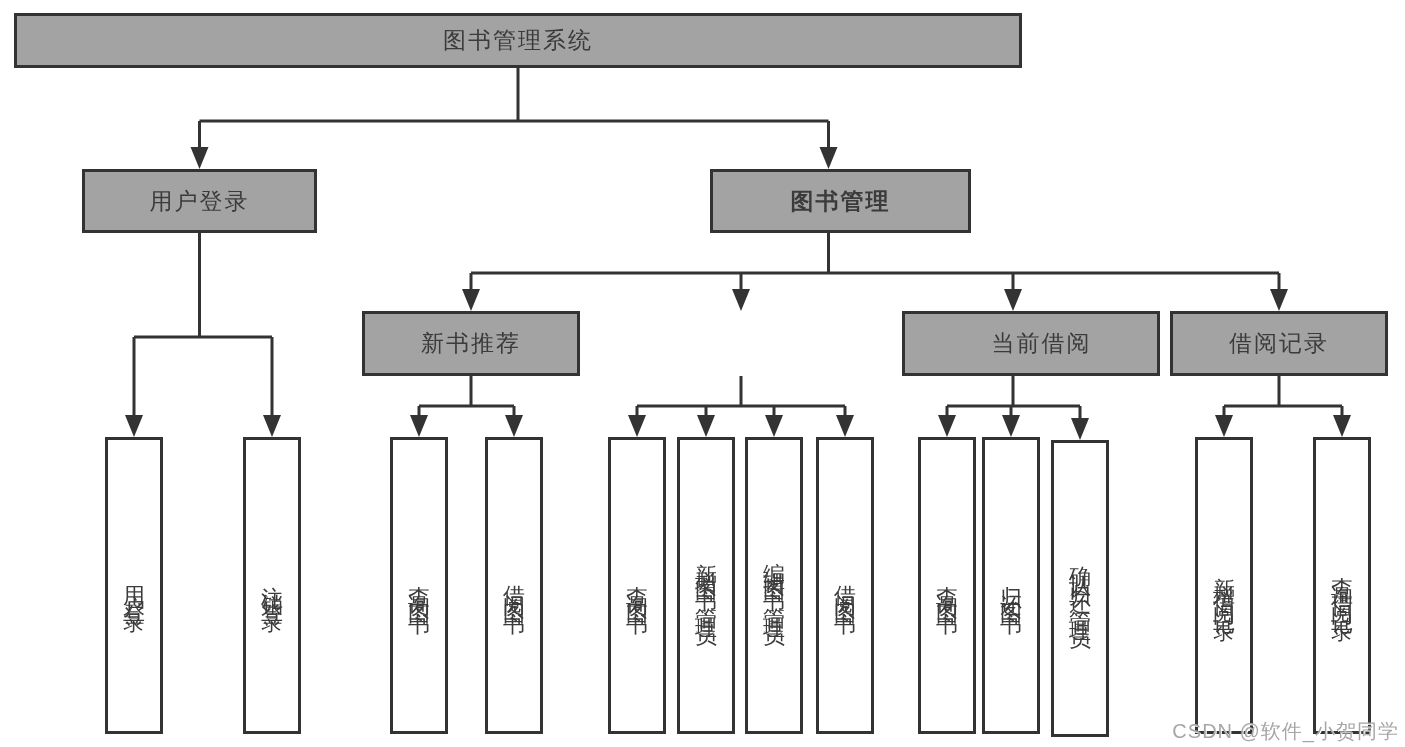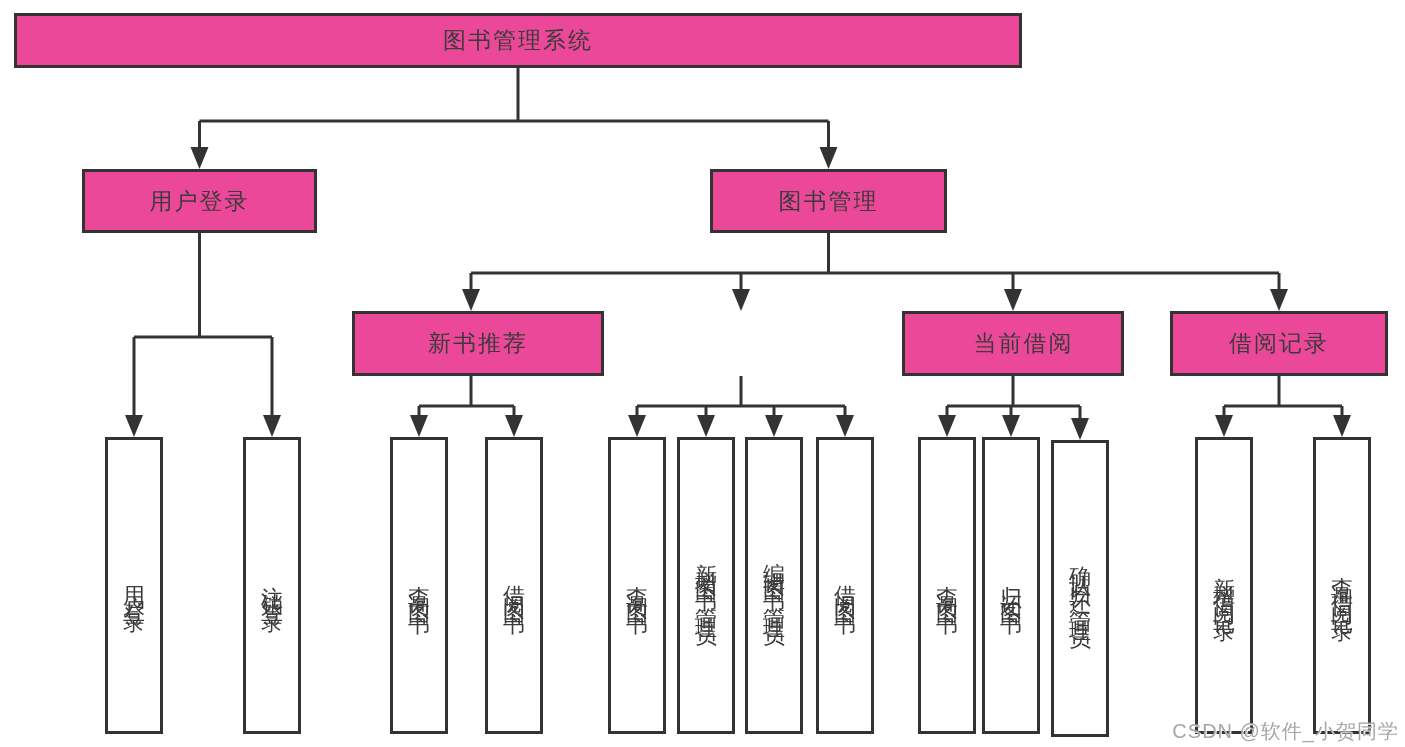--- a/index.html
+++ b/index.html
@@ -13,21 +13,21 @@
   }
   .connectors {
     position: absolute;
     left: 0; top: 0;
     width: 1405px; height: 747px;
   }
   .node {
     position: absolute;
     box-sizing: border-box;
     border: 3px solid #333333;
-    background: #ec4899;
+    background: #a3a3a3;
     display: flex;
     align-items: center;
     justify-content: center;
     color: #3b3b3b;
     font-size: 23px;
     letter-spacing: 2px;
     white-space: nowrap;
   }
   .leaf {
     position: absolute;
@@ -96,24 +96,24 @@
       <path d="M1002,415 L1020,415 L1011,437 Z"></path>
       <path d="M1071,418 L1089,418 L1080,440 Z"></path>
       <path d="M1215,415 L1233,415 L1224,437 Z"></path>
       <path d="M1333,415 L1351,415 L1342,437 Z"></path>
     </g>
   </svg>
 
   <div class="node" style="left:14px; top:13px; width:1008px; height:55px;">图书管理系统</div>
 
   <div class="node" style="left:82px; top:169px; width:235px; height:64px;">用户登录</div>
-  <div class="node" style="left:710px; top:169px; width:237px; height:64px;">图书管理</div>
+  <div class="node" style="left:710px; top:169px; width:261px; height:64px;font-weight:bold;">图书管理</div>
 
-  <div class="node" style="left:352px; top:311px; width:252px; height:65px;">新书推荐</div>
-  <div class="node" style="left:902px; top:311px; width:222px; height:65px;padding-left:21px;">当前借阅</div>
+  <div class="node" style="left:362px; top:311px; width:218px; height:65px;">新书推荐</div>
+  <div class="node" style="left:902px; top:311px; width:258px; height:65px;padding-left:21px;">当前借阅</div>
   <div class="node" style="left:1170px; top:311px; width:218px; height:65px;">借阅记录</div>
 
   <div class="leaf" style="left:105px; top:437px; width:58px; height:297px;">用户登录</div>
   <div class="leaf" style="left:243px; top:437px; width:58px; height:297px;">注销登录</div>
 
   <div class="leaf" style="left:390px; top:437px; width:58px; height:297px;">查询图书</div>
   <div class="leaf" style="left:485px; top:437px; width:58px; height:297px;">借阅图书</div>
 
   <div class="leaf" style="left:608px; top:437px; width:58px; height:297px;">查询图书</div>
   <div class="leaf" style="left:677px; top:437px; width:58px; height:297px;">新增图书（管理员）</div>

